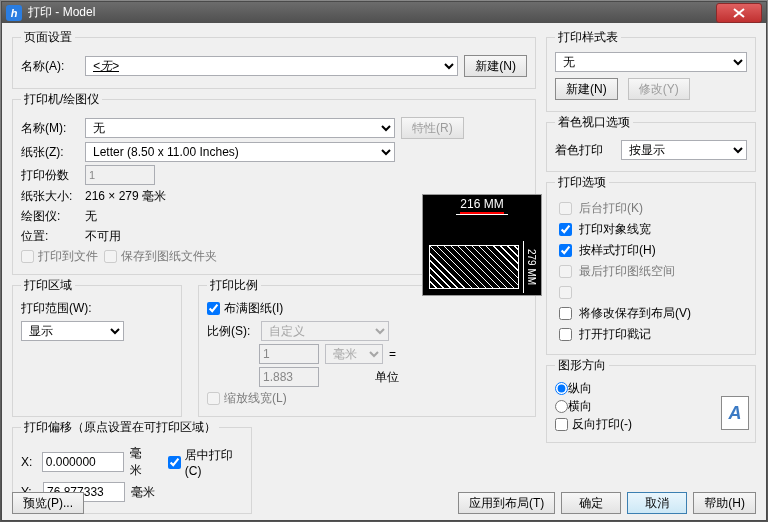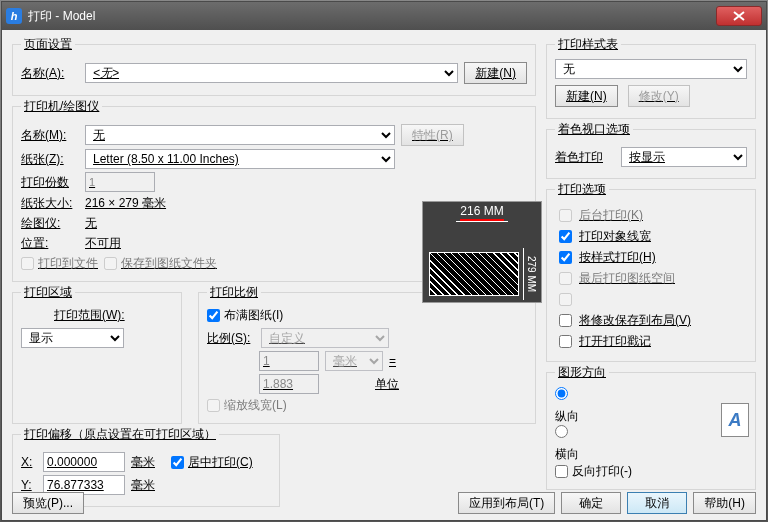--- a/index.html
+++ b/index.html
@@ -6,47 +6,47 @@
   body { margin: 0; background: #000; display: flex; align-items: center; justify-content: center; height: 522px; }
   .window { width: 768px; height: 522px; background: linear-gradient(#888,#555); padding: 1px; }
   .win-inner { background: #fff; height: 100%; display: flex; flex-direction: column; border: 1px solid #4a4a4a; }
   .titlebar { height: 28px; background: linear-gradient(#6c6c6c,#4f4f4f); display: flex; align-items: center; color: #fff; padding: 0 4px; }
   .titlebar .app-icon { width: 16px; height: 16px; background: #2a7de1; border-radius: 3px; display: flex; align-items: center; justify-content: center; font-style: italic; font-weight: bold; font-size: 11px; margin-right: 6px; }
   .titlebar .title { flex: 1; color: #fff; font-size: 12px; }
   .titlebar .close { width: 46px; height: 20px; background: linear-gradient(#e06060,#c03030); border: 1px solid #8a2a2a; border-radius: 3px; display: flex; align-items: center; justify-content: center; color: #fff; font-weight: bold; }
   .client { flex: 1; background: #f0f0f0; padding: 6px 10px 6px 10px; display: flex; gap: 10px; position: relative; }
   .left-col { flex: 1; display: flex; flex-direction: column; gap: 2px; }
   .right-col { width: 210px; display: flex; flex-direction: column; gap: 2px; }
-  fieldset { border: 1px solid #d6d6d6; padding: 6px 8px 8px 8px; margin: 0; text-decoration: underline; }
+  fieldset { border: 1px solid #d6d6d6; padding: 6px 8px 8px 8px; margin: 0; }
   legend { padding: 0 3px; color: #000; }
   .row { display: flex; align-items: center; gap: 6px; margin: 3px 0; }
   .label-col { width: 58px; }
   select, input[type=text] { border: 1px solid #abadb3; background: #fff; height: 20px; padding: 1px 3px; }
   select:disabled, input:disabled { background: #f0f0f0; color: #888; }
   .btn { background: linear-gradient(#f7f7f7,#e3e3e3); border: 1px solid #8a8a8a; height: 22px; padding: 0 10px; display: inline-flex; align-items: center; justify-content: center; min-width: 60px; }
   .btn[disabled] { color: #9c9c9c; border-color: #c2c2c2; }
   .underline-sel { font-style: italic; text-decoration: underline; }
   .checkbox { display: inline-flex; align-items: center; gap: 4px; }
   .checkbox input { margin: 0; width: 13px; height: 13px; }
   .dim { color: #7a7a7a; }
   .small-input { width: 70px; height: 18px; font-size: 11px; }
-  .preview-box { position: absolute; top: 171px; right: 224px; width: 120px; height: 102px; background: #404040; border: 1px solid #999; display: flex; flex-direction: column; align-items: center; padding: 2px; gap: 24px; }
+  .preview-box { position: absolute; top: 171px; right: 224px; width: 120px; height: 102px; background: #000000; border: 1px solid #999; display: flex; flex-direction: column; align-items: center; padding: 2px; gap: 24px; }
   .preview-box .dim-top { color: #fff; font-size: 10px; border-bottom: 1px solid #fff; margin-bottom: 2px; padding: 0 4px; }
   .preview-box .dim-top .redline { display:block; height:2px; background:#ff0000; margin-top:1px; }
   .preview-box .paper-area { flex: 1; display: flex; width: 100%; }
   .preview-box .hatch { flex: 1; margin: 4px; border: 1px solid #fff; background: repeating-linear-gradient(45deg,#000,#000 4px,#fff 4px,#fff 5px); position: relative; }
   .preview-box .side-dim { width: 16px; color: #fff; font-size: 10px; display: flex; align-items: center; justify-content: center; writing-mode: vertical-rl; border-left: 1px solid #fff; }
   .mid-row { display: flex; gap: 16px; }
   .mid-row fieldset { flex: 1; }
   .orient-icon { width: 28px; height: 34px; border: 1px solid #8a8a8a; background: #fff; display: flex; align-items: center; justify-content: center; font-size: 18px; font-weight: bold; color: #3b7ac4; font-style: italic; position: absolute; right: 6px; top: 22px; }
   .footer { position: absolute; left: 10px; right: 10px; bottom: 6px; display: flex; align-items: center; gap: 6px; }
   .footer .spacer { flex: 1; }
   .default-btn { border: 1px solid #3c7fb1; background: linear-gradient(#eaf6fd,#cde8f6); }
   .combo-wide { flex: 1; }
-  .radio { display: inline-flex; align-items: flex-start; gap: 8px; flex-direction: column; }
+  .radio { display: inline-flex; align-items: center; gap: 0; }
   .radio input { margin: 0; }
   .props-list label { display: flex; align-items: center; gap: 4px; margin: 2px 0; }
 </style>
 </head>
 <body>
 
 <div class="window">
   <div class="win-inner">
     <div class="titlebar">
       <div class="app-icon">h</div>
@@ -108,21 +108,21 @@
             <label class="checkbox dim">
                 <input type="checkbox" disabled="" style="">
                 <span>保存到图纸文件夹</span>
               </label>
           </div>
         </fieldset>
 
         <div class="mid-row">
           <fieldset style="flex:0 0 170px">
             <legend>打印区域</legend>
-            <div style="margin-bottom:4px;margin-left:33px;">打印范围(W):</div>
+            <div style="margin-bottom:4px;">打印范围(W):</div>
             <select style="width:103px"><option>显示</option></select>
           </fieldset>
 
           <fieldset>
             <legend>打印比例</legend>
             <label class="checkbox">
                 <input type="checkbox" checked="" style="">
                 <span>布满图纸(I)</span>
               </label>
             <div class="row">
@@ -138,21 +138,21 @@
               <input type="text" disabled="" style="width: 60px;" value="1.883">
               <span style="width:58px; padding-left:6px;margin-left:44px;">单位</span>
             </div>
             <label class="checkbox dim">
                 <input type="checkbox" disabled="" style="">
                 <span>缩放线宽(L)</span>
               </label>
           </fieldset>
         </div>
 
-        <fieldset style="width:268px">
+        <fieldset style="width:240px">
           <legend>打印偏移（原点设置在可打印区域）</legend>
           <div class="row">
             <span style="width:16px">X:</span>
             <input type="text" style="width: 82px;" value="0.000000">
             <span>毫米</span>
             <label class="checkbox" style="margin-left:10px">
                 <input type="checkbox" checked="" style="">
                 <span>居中打印(C)</span>
               </label>
           </div>

